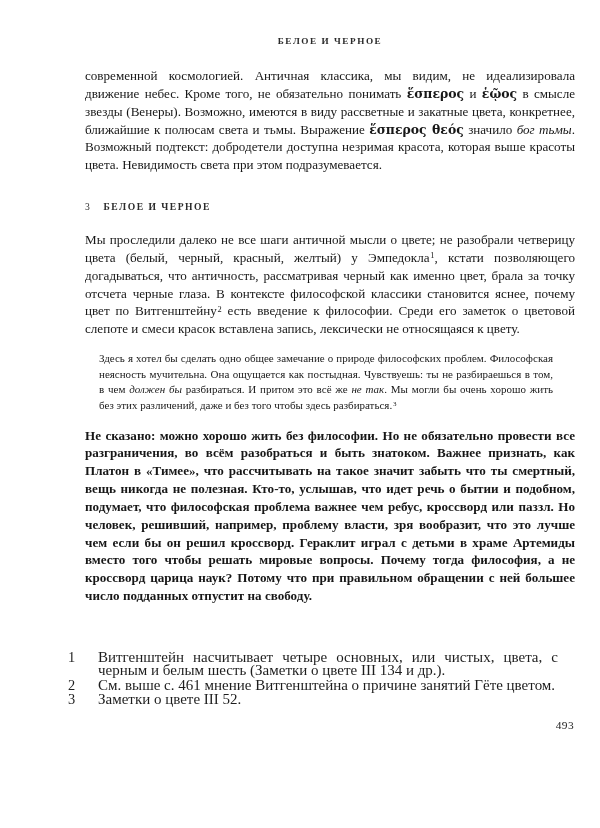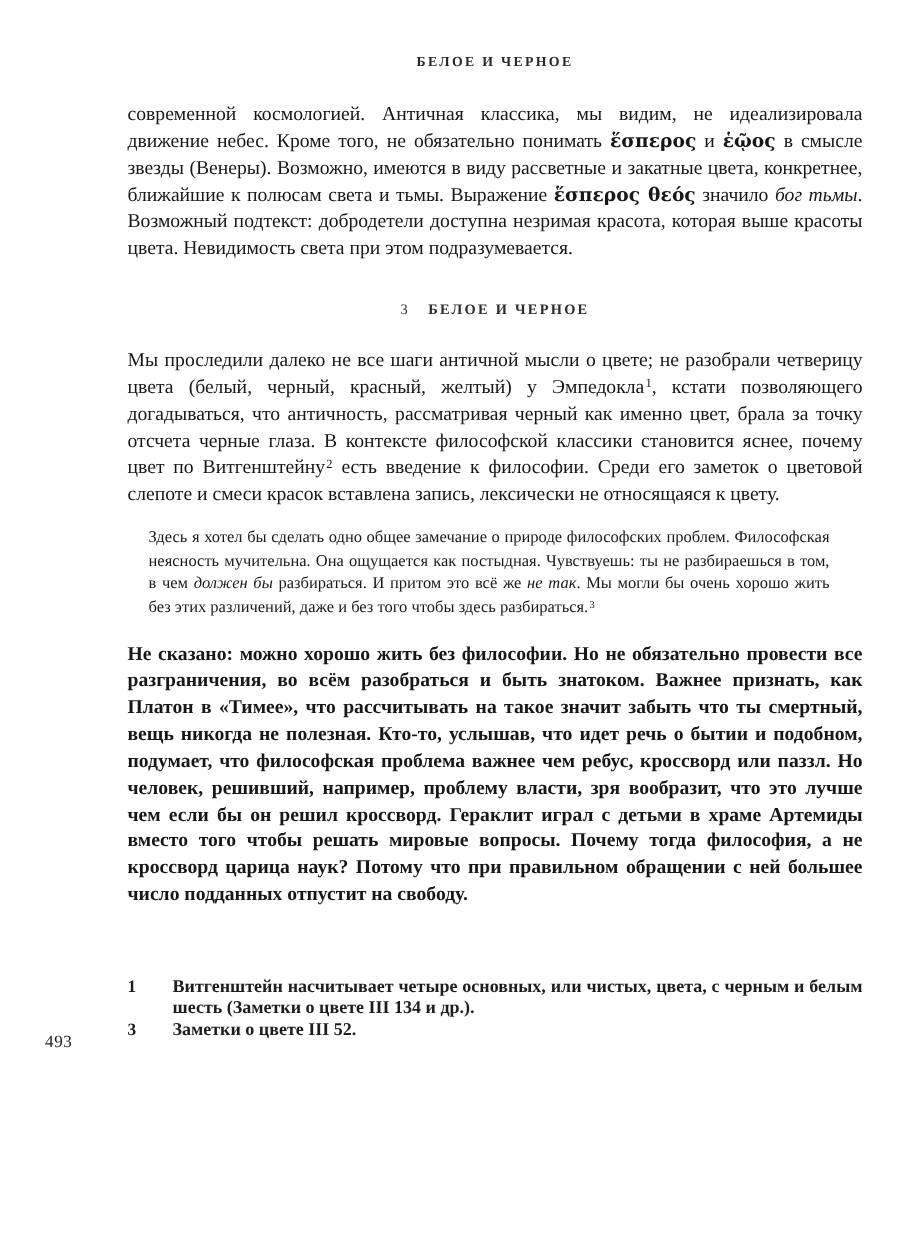--- a/index.html
+++ b/index.html
@@ -44,21 +44,20 @@
   p.para {
     margin: 0;
     font-size: 13.1px;
     line-height: 17.85px;
     text-align: justify;
     text-justify: inter-word;
     hyphens: manual;
     color: #171717;
   }
   .sec-head {
-    text-align: center;
     font-size: 9.6px;
     letter-spacing: 1.5px;
     font-weight: 600;
     color: #2b2b2b;
     text-transform: uppercase;
     margin: 27px 0 19px 0;
   }
   .sec-head .num {
     margin-right: 13px;
     letter-spacing: 0.6px;
@@ -90,47 +89,46 @@
     line-height: 0;
     margin-left: 0.8px;
   }
   .grk {
     font-family: "DejaVu Serif", "Liberation Serif", serif;
     font-size: 0.95em;
     font-weight: bold;
   }
   .footnotes {
     position: absolute;
-    left: 55px;
+    left: 38px;
     top: 651px;
     width: 490px;
-    font-size: 12px;
+    font-size: 15px;
     line-height: 13.4px;
     color: #1d1d1d;
     text-align: justify;
-    font-weight: bold;
   }
   .fn {
     margin: 0 0 1.1px 0;
     padding-left: 30px;
     text-indent: -30px;
     text-align: justify;
   }
   .fn .fn-num {
     display: inline-block;
     width: 30px;
     text-indent: 0;
     font-size: 0.96em;
   }
   .folio {
     position: absolute;
-    top: 689px;
+    top: 719px;
     left: 0;
     width: 544px;
-    text-align: left;
+    text-align: right;
     font-size: 11.4px;
     color: #1d1d1d;
     letter-spacing: 0.4px;
   }
 </style>
 </head>
 <body>
 
 <div class="page">
 
@@ -147,18 +145,19 @@
     <blockquote class="quote">
       <p><span>Здесь я хотел бы сделать одно общее замечание о природе философских проблем. Философская неясность мучительна. Она ощущается как постыдная. Чувствуешь: ты не разбираешься в том, в чем </span><i>должен бы</i><span> разбираться. И притом это всё же </span><i>не так</i><span>. Мы могли бы очень хорошо жить без этих различений, даже и без того чтобы здесь разбираться.</span><sup>3</sup></p>
     </blockquote>
 
     <p class="para after-quote">Не сказано: можно хорошо жить без философии. Но не обязательно провести все разграничения, во всём разобраться и быть знатоком. Важнее признать, как Платон в «Тимее», что рассчитывать на такое значит забыть что ты смертный, вещь никогда не полезная. Кто-то, услышав, что идет речь о бытии и подобном, подумает, что философская проблема важнее чем ребус, кроссворд или паззл. Но человек, решивший, например, проблему власти, зря вообразит, что это лучше чем если бы он решил кроссворд. Гераклит играл с детьми в храме Артемиды вместо того чтобы решать мировые вопросы. Почему тогда философия, а не кроссворд царица наук? Потому что при правильном обращении с ней большее число подданных отпустит на свободу.</p>
 
   </div>
 
   <div class="footnotes">
     <p class="fn"><span class="fn-num">1</span><span>Витгенштейн насчитывает четыре основных, или чистых, цвета, с черным и белым шесть (Заметки о цвете III 134 и др.).</span></p>
+    <p class="fn"><span class="fn-num">2</span><span>См. выше с. 461 мнение Витгенштейна о причине занятий Гёте цветом.</span></p>
     <p class="fn"><span class="fn-num">3</span><span>Заметки о цвете III 52.</span></p>
   </div>
 
   <div class="folio">493</div>
 
 </div>
 
 </body></html>

